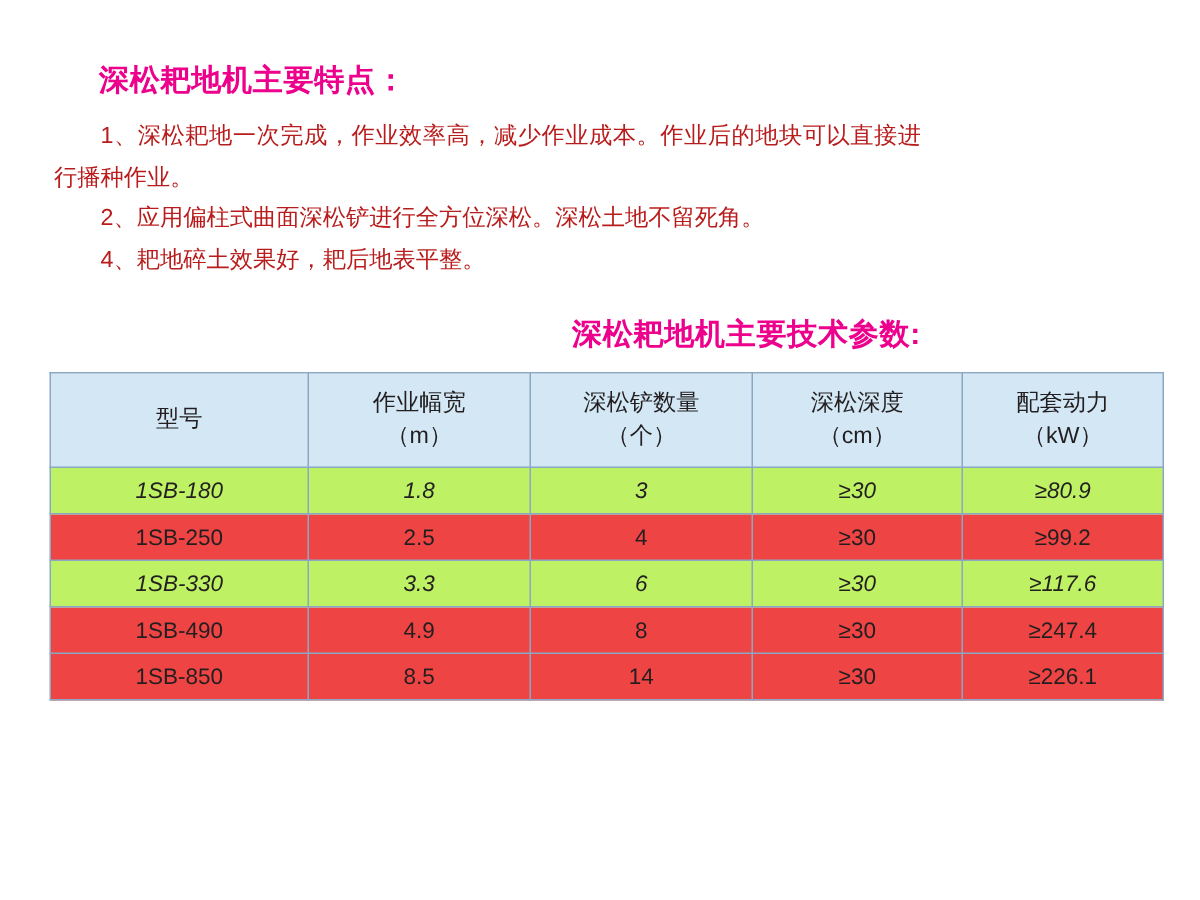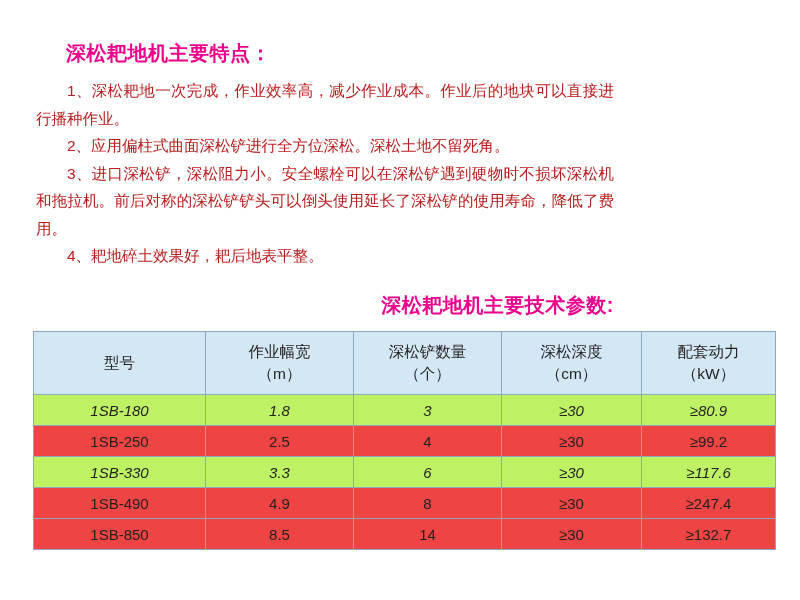--- a/index.html
+++ b/index.html
@@ -88,21 +88,20 @@
 </style>
 </head>
 <body>
 
 <div class="page">
 
   <h2 class="heading">深松耙地机主要特点：</h2>
 
   <p class="para"><span class="indent">1、深松耙地一次完成，作业效率高，减少作业成本。作业后的地块可以直接进行播种作业。</span></p>
   <p class="para"><span class="indent">2、应用偏柱式曲面深松铲进行全方位深松。深松土地不留死角。</span></p>
-  <p class="para"><span class="indent">3、进口深松铲，深松阻力小。安全螺栓可以在深松铲遇到硬物时不损坏深松机和拖拉机。前后对称的深松铲铲头可以倒头使用延长了深松铲的使用寿命，降低了费用。</span></p>
   <p class="para"><span class="indent">4、耙地碎土效果好，耙后地表平整。</span></p>
 
   <h2 class="heading second">深松耙地机主要技术参数:</h2>
 
   <table class="spec">
     <colgroup>
       <col class="c0">
         <col class="c1">
         <col class="c2">
         <col class="c3">
@@ -159,18 +158,18 @@
         <td>4.9</td>
         <td>8</td>
         <td>≥30</td>
         <td>≥247.4</td>
       </tr>
       <tr class="even">
         <td>1SB-850</td>
         <td>8.5</td>
         <td>14</td>
         <td>≥30</td>
-        <td>≥132.7</td>
+        <td>≥226.1</td>
       </tr>
     </tbody>
   </table>
 
 </div>
 
 </body></html>

